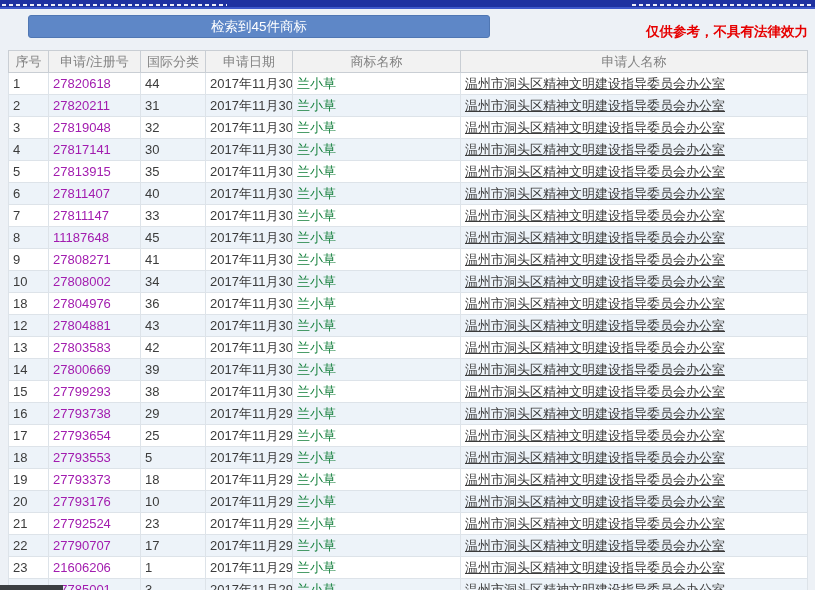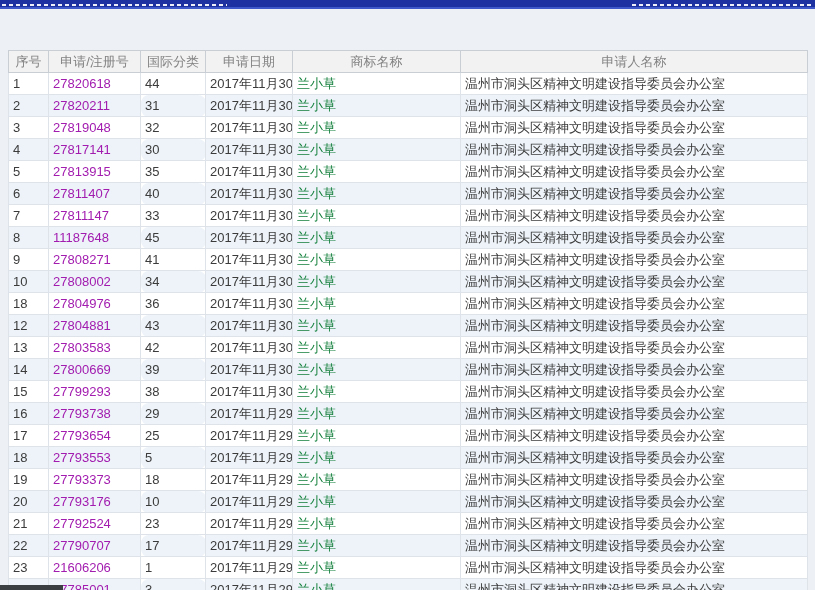--- a/index.html
+++ b/index.html
@@ -47,42 +47,44 @@
     border:1px solid #c9ced4; white-space:nowrap; overflow:hidden;
   }
   table.results td {
     font-size:13px; color:#3b3b3b; height:21px;
     border:1px solid #dde3e9; white-space:nowrap; overflow:hidden;
     padding:0 2px 0 4px;
   }
   table.results tbody tr:nth-child(even) { background:#edf3f9; }
   td.c-serial    { padding-left:5px;  }
   td.c-reg       { padding-left:11px; }
-  td.c-class     { padding-left:7px;border-radius:8px;  }
+  td.c-class     { padding-left:7px;  }
   td.c-date      { padding-left:4px;  }
   td.c-name      { padding-left:5px;  }
-  td.c-applicant { padding-left:4px; color:#4a4a4a; }
+  td.c-applicant { padding-left:4px; color:#4a4a4a;text-decoration:underline; }
   a.reg-link  { color:#a21caf; text-decoration:none; cursor:pointer; }
   a.name-link { color:#15803d; text-decoration:none; cursor:pointer; }
 
   
   .bottom-left-bar {
     position:absolute; left:0; top:585px; width:63px; height:5px;
     background:#3c3f42;
   }
 </style>
 </head>
 <body>
 
 <div class="topbar">
   <div class="textstub stub-left"></div>
   <div class="textstub stub-right"></div>
 </div>
 
 <div class="toolbar">
+  <button class="results-btn">检索到45件商标</button>
+  <span class="disclaimer">仅供参考，不具有法律效力</span>
 </div>
 
 <table class="results">
   <colgroup>
     <col style="width:40px">
       <col style="width:92px">
       <col style="width:65px">
     <col style="width:87px">
       <col style="width:168px">
       <col style="width:347px">

